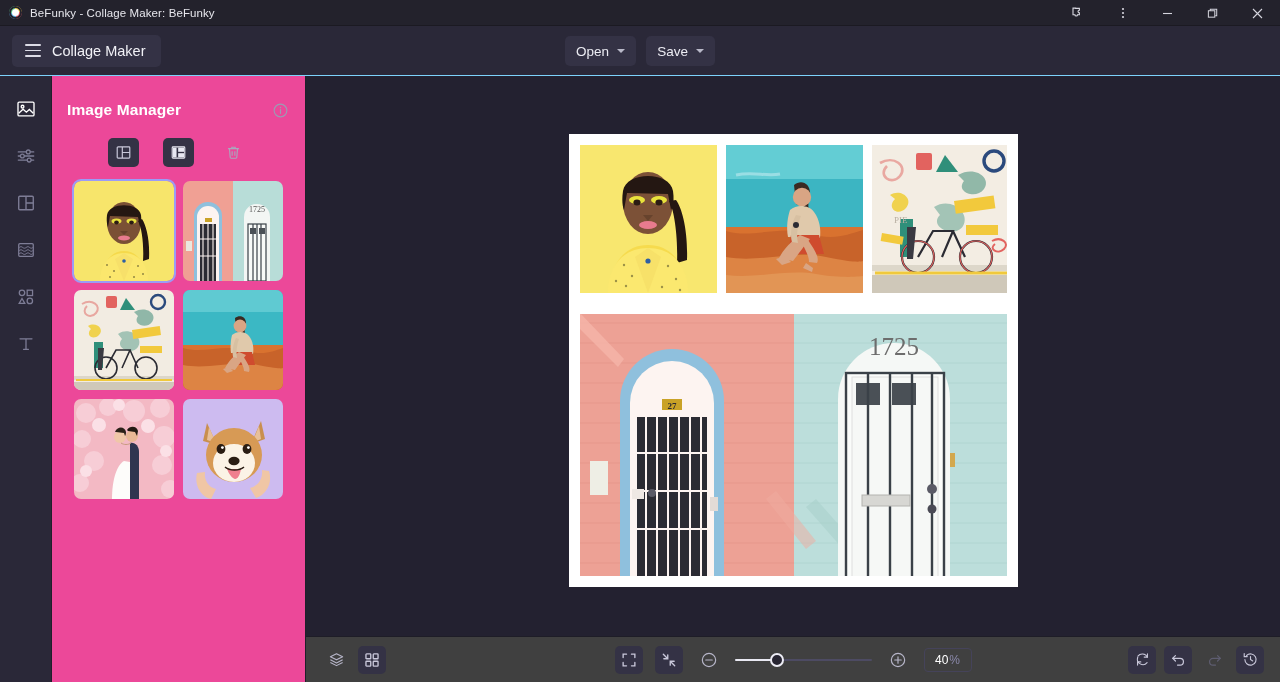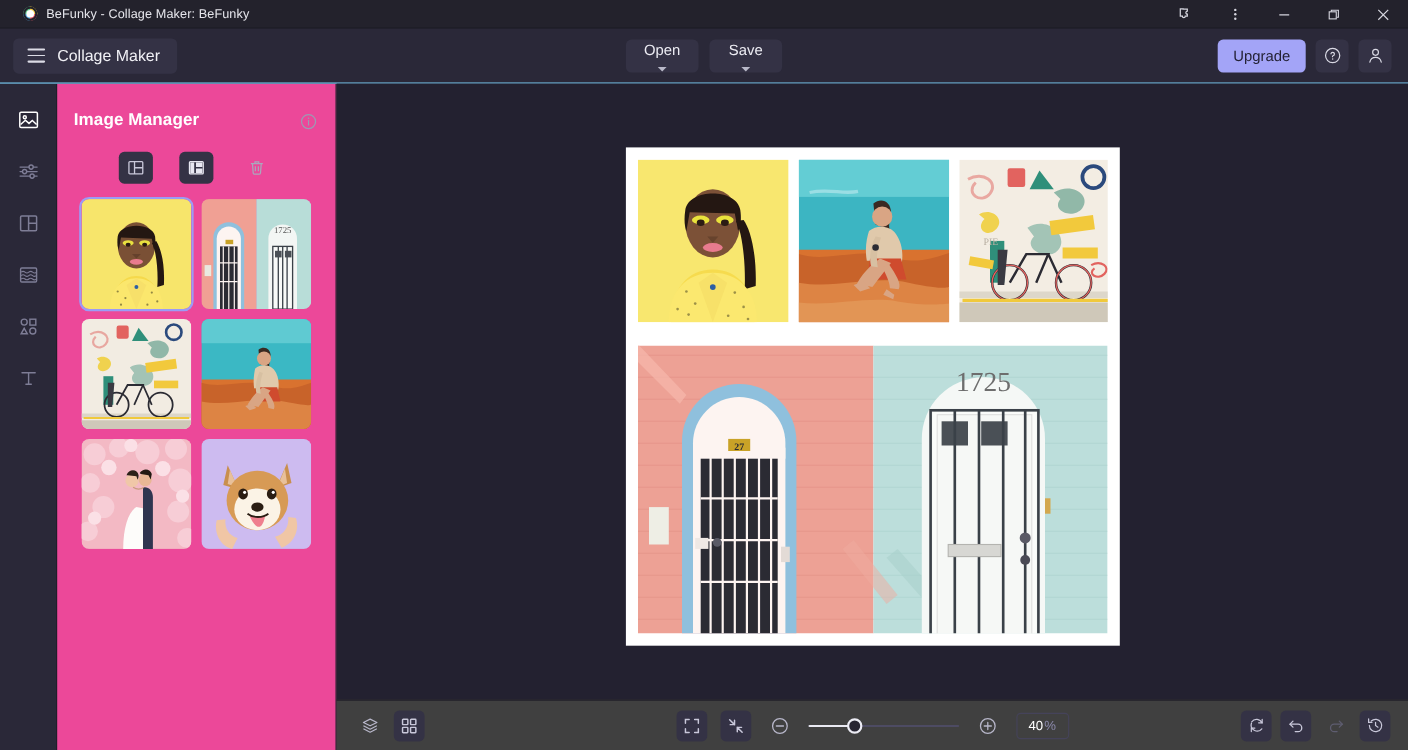--- a/index.html
+++ b/index.html
@@ -12,21 +12,21 @@
   }
 
   
   .titlebar {
     height: 26px; width: 100%;
     background: #23222c;
     display: flex; align-items: center;
     position: relative;
     border-bottom: 1px solid #1b1a22;
   }
-  .tb-left { display: flex; align-items: center; gap: 8px; padding-left: 21px; }
+  .tb-left { display: flex; align-items: center; gap: 8px; padding-left: 9px; }
   .tb-favicon {
     width: 13px; height: 13px; border-radius: 50%;
     background:
       conic-gradient(from 0deg, #f5d04a 0deg 90deg, #e85c6a 90deg 180deg,
                      #5ab0e8 180deg 270deg, #63c98d 270deg 360deg);
     box-shadow: inset 0 0 0 2px #23222c;
     position: relative; flex: none;
   }
   .tb-favicon::after{
     content:""; position:absolute; inset:3px; border-radius:50%; background:#fff;
@@ -60,21 +60,21 @@
   .appbar-center {
     position: absolute; left: 0; right: 0; top: 0; height: 50px;
     display: flex; align-items: center; justify-content: center; gap: 10px;
     pointer-events: none;
   }
   .appbar-center > * { pointer-events: auto; }
   .drop-btn {
     height: 30px; min-width: 66px; padding: 0 11px;
     background: #343245; border-radius: 5px;
     display: flex; align-items: center; justify-content: center; gap: 8px;
-    color: #ececf3; font-size: 13.5px; cursor: pointer; flex-direction: column;
+    color: #ececf3; font-size: 13.5px; cursor: pointer;
   }
   .caret { width: 0; height: 0; border-left: 4px solid transparent; border-right: 4px solid transparent;
            border-top: 4.5px solid #b9b9c9; }
 
   .appbar-right {
     margin-left: auto; display: flex; align-items: center; gap: 9px; padding-right: 15px;
   }
   .upgrade-btn {
     height: 30px; padding: 0 14px; border-radius: 5px;
     background: #a3a4f7; color: #242236; font-size: 13.5px;
@@ -264,36 +264,20 @@
     <div class="drop-btn">
       <span>Open</span>
       <span class="caret"></span>
     </div>
     <div class="drop-btn">
       <span>Save</span>
       <span class="caret"></span>
     </div>
   </div>
 
-  <div class="appbar-right">
-    <div class="upgrade-btn">Upgrade</div>
-    <div class="icon-btn">
-      <svg width="17" height="17" viewBox="0 0 20 20" fill="none" stroke="currentColor" stroke-width="1.3">
-        <circle cx="10" cy="10" r="7.6"></circle>
-        <path d="M8.2 8.1a1.85 1.85 0 1 1 2.2 2.1c-.5.2-.6.6-.6 1.1" stroke-linecap="round"></path>
-        <circle cx="10" cy="13.7" r=".75" fill="currentColor" stroke="none"></circle>
-      </svg>
-    </div>
-    <div class="icon-btn">
-      <svg width="17" height="17" viewBox="0 0 20 20" fill="none" stroke="currentColor" stroke-width="1.3">
-        <circle cx="10" cy="6.6" r="3.1"></circle>
-          <path d="M3.9 17c.7-3.3 3.1-5 6.1-5s5.4 1.7 6.1 5" stroke-linecap="round"></path>
-      </svg>
-    </div>
-  </div>
 </div>
 
 <div class="workspace">
 
   <div class="rail">
     <div class="rail-item active">
       <svg width="20" height="20" viewBox="0 0 22 22" fill="none" stroke="currentColor" stroke-width="1.5">
         <rect x="2.2" y="3.4" width="17.6" height="15.2" rx="1.3"></rect>
         <circle cx="7.2" cy="8.4" r="1.5"></circle>
         <path d="M3 15.6l4.8-4.3 3.6 3.2 3.3-3 4.3 4.1"></path>

